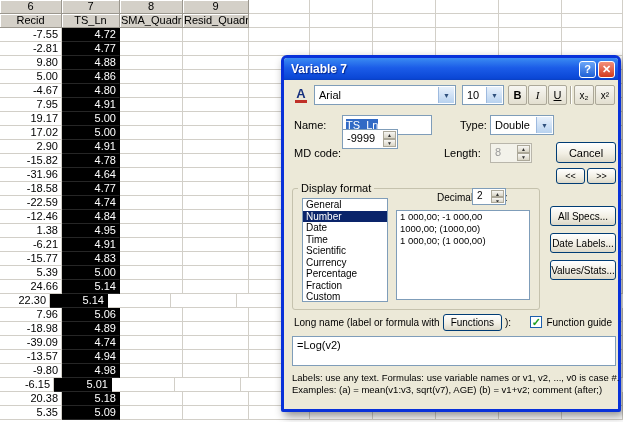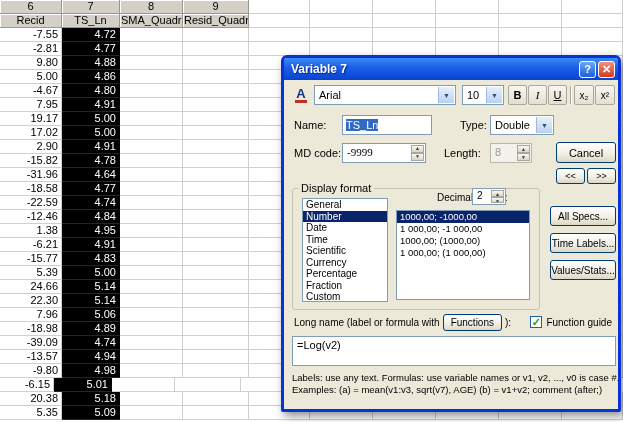--- a/index.html
+++ b/index.html
@@ -78,21 +78,21 @@
   #btn-sup{left:311px;top:5px;width:20px;font-size:10px;}
 
   #name-lbl{left:10px;top:39px;}
   #name-input{position:absolute;left:58px;top:35px;width:90px;height:20px;box-sizing:border-box;
        background:#fff;border:1px solid #7F9DB9;font-size:11px;line-height:18px;padding:0 3px;}
   #name-input .hl{background:#316AC5;color:#fff;}
   #type-lbl{left:176px;top:39px;}
   #type-combo{left:206px;top:35px;width:64px;}
   #ok-btn{left:272px;top:34px;width:60px;height:21px;border-width:2px;}
   #md-lbl{left:10px;top:67px;}
-  #md-spin{left:58px;top:63px;width:84px;font-family:Liberation Serif, serif;}
+  #md-spin{left:58px;top:49px;width:56px;}
   #len-lbl{left:160px;top:67px;}
   #len-spin{left:206px;top:63px;width:42px;}
   #cancel-btn{left:272px;top:62px;width:60px;height:21px;}
   #prev-btn{left:272px;top:88px;width:29px;height:16px;font-size:9px;}
   #next-btn{left:303px;top:88px;width:29px;height:16px;font-size:9px;}
   #allspecs-btn{left:266px;top:126px;width:66px;height:20px;font-size:10px;}
   #textlabels-btn{left:266px;top:153px;width:66px;height:20px;font-size:10px;}
   #valuesstats-btn{left:266px;top:180px;width:66px;height:20px;font-size:10px;}
 
   #longname-row{position:absolute;left:10px;top:233px;right:6px;height:18px;display:flex;
@@ -357,21 +357,21 @@
       <div class="cell " style="width: 63px;"></div>
       <div class="cell " style="width: 66px;"></div>
       <div class="cell " style="width: 61px;"></div>
       <div class="cell " style="width: 63px;"></div>
       <div class="cell " style="width: 63px;"></div>
       <div class="cell " style="width: 63px;"></div>
       <div class="cell " style="width: 63px;"></div>
       <div class="cell " style="width: 61px;"></div>
     </div>
     <div class="srow">
-      <div class="cell " style="width: 62px;">22.30</div>
+      <div class="cell " style="width: 50px;">22.30</div>
       <div class="cell selcol" style="width: 58px;">5.14</div>
       <div class="cell " style="width: 63px;"></div>
       <div class="cell " style="width: 66px;"></div>
       <div class="cell " style="width: 61px;"></div>
       <div class="cell " style="width: 63px;"></div>
       <div class="cell " style="width: 63px;"></div>
       <div class="cell " style="width: 63px;"></div>
       <div class="cell " style="width: 63px;"></div>
       <div class="cell " style="width: 61px;"></div>
     </div>
@@ -544,28 +544,27 @@
       </div>
     <span class="lbl" id="dec-lbl">Decimal places:</span>
     <div class="spin" id="dec-spin">
       <span class="v">2</span>
       <span class="ud">
           <div>▲</div>
           <div>▼</div>
         </span>
     </div>
     <div class="listbox" id="fmt-list">
-        <div class="li sel">1000,00; -1000,00</div>
         <div class="li">1 000,00; -1 000,00</div>
         <div class="li">1000,00; (1000,00)</div>
         <div class="li">1 000,00; (1 000,00)</div>
       </div>
 
     <div class="btn" id="allspecs-btn">All Specs...</div>
-    <div class="btn" id="textlabels-btn">Time Labels...</div>
+    <div class="btn" id="textlabels-btn">Date Labels...</div>
     <div class="btn" id="valuesstats-btn">Values/Stats...</div>
 
     <div id="longname-row">
       <span>Long name (label or formula with</span>
       <span class="btn" id="functions-btn">Functions</span>
       <span>):</span>
       <span id="fguide">
         <span class="box">✓</span>
         <span>Function guide</span>
       </span>

